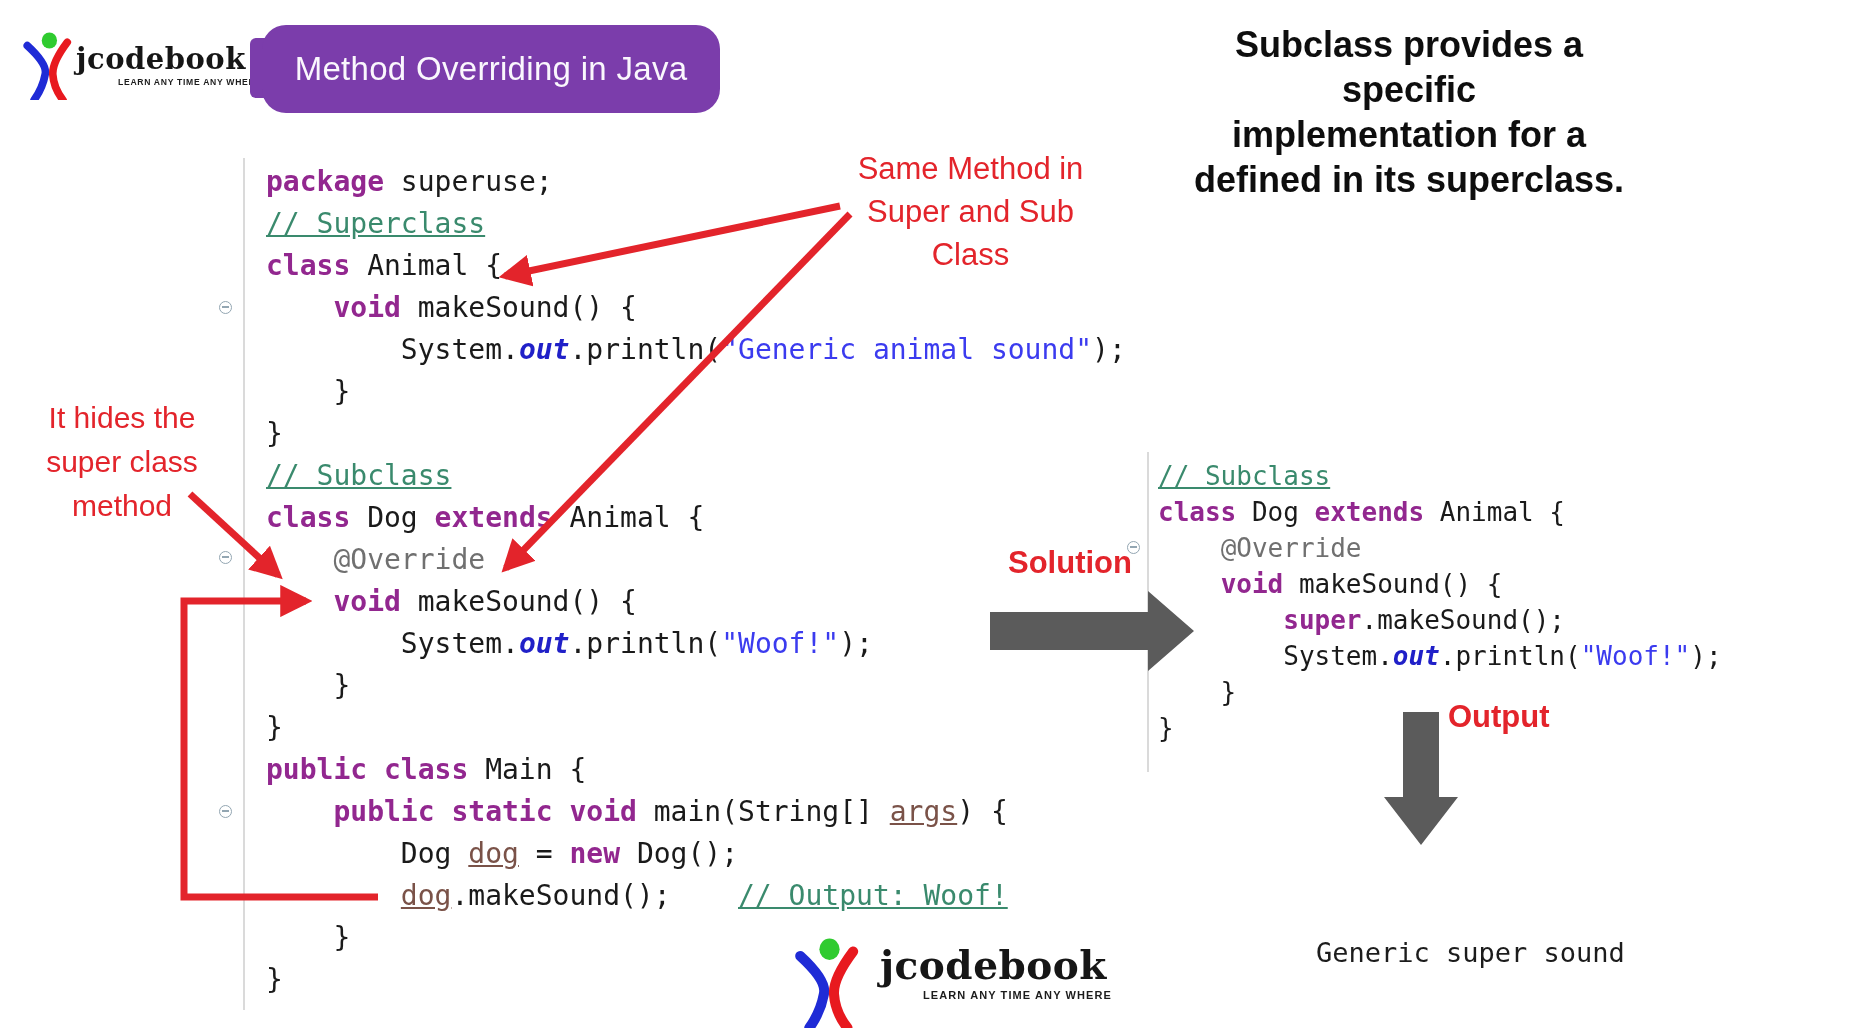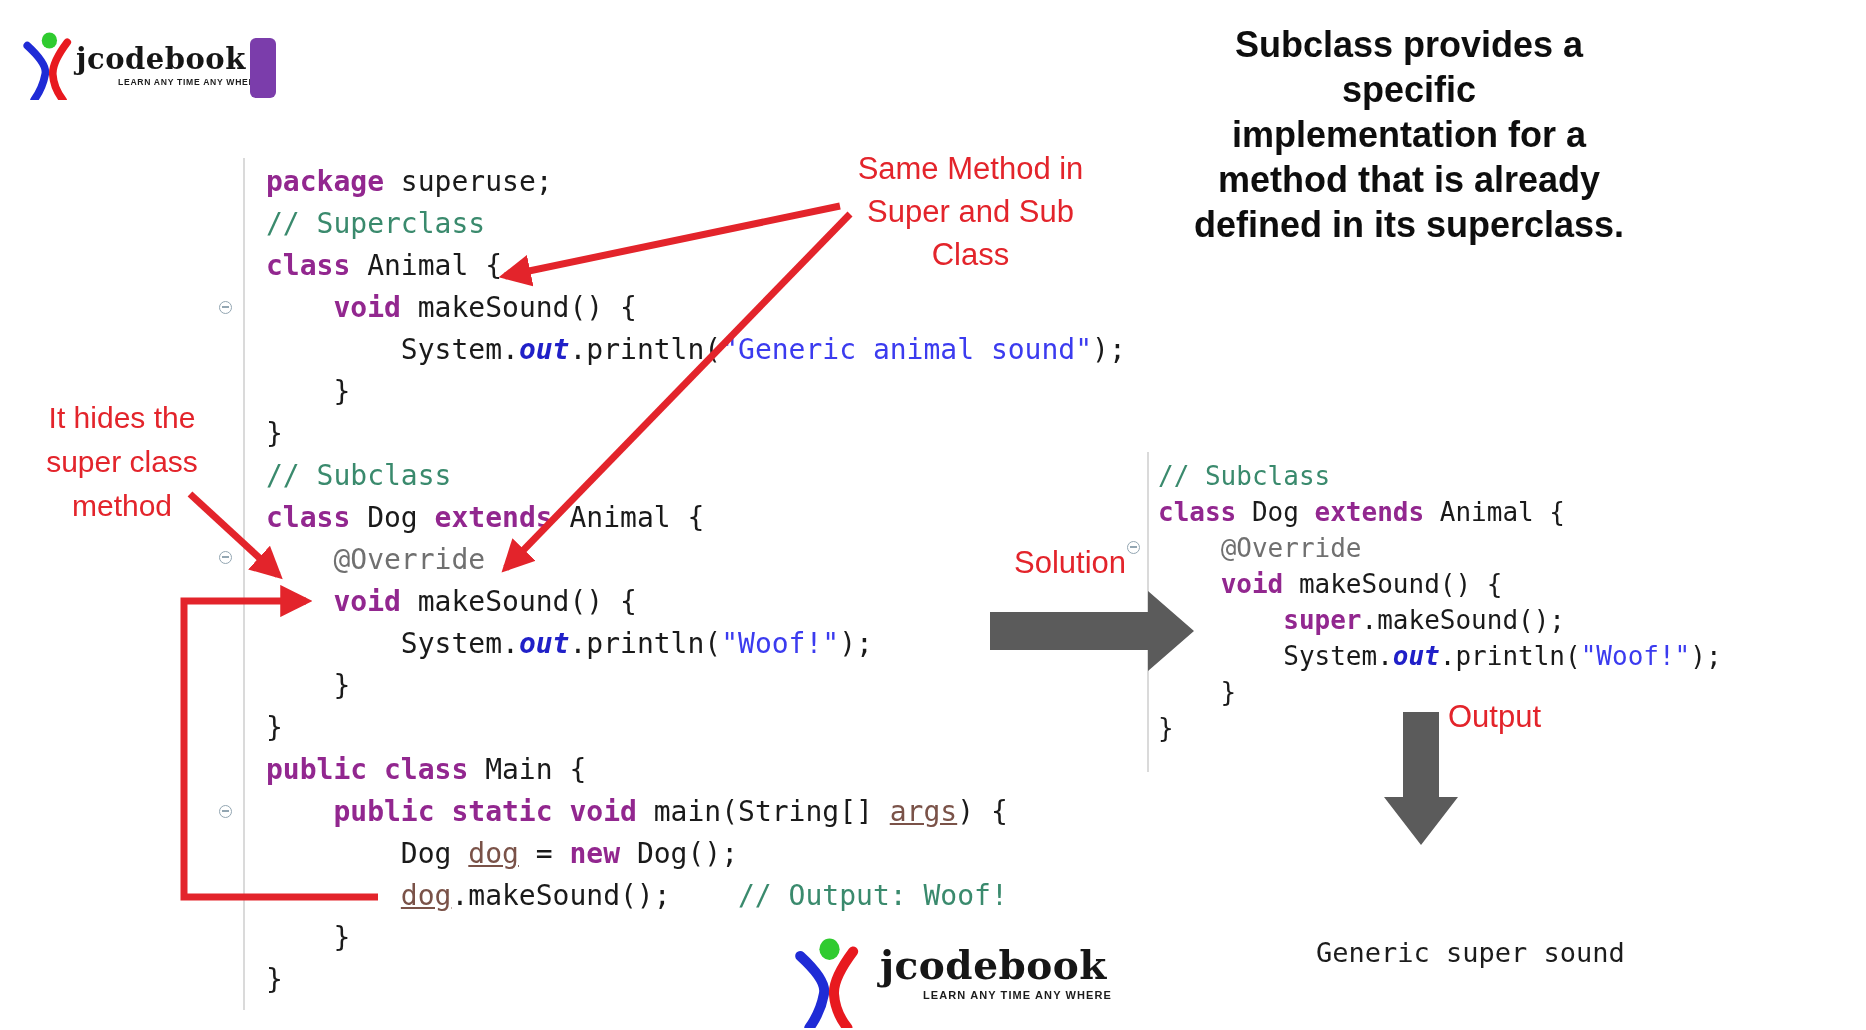--- a/index.html
+++ b/index.html
@@ -24,31 +24,31 @@
   #title-tab{position:absolute;left:250px;top:38px;width:26px;height:60px;background:var(--purple);border-radius:6px;}
   #title-box .title{color:#faf7fd;font-size:33px;font-weight:500;letter-spacing:.3px;}
 
   #definition{position:absolute;left:1178px;top:22px;width:462px;text-align:center;
               font-size:36px;font-weight:700;color:#0e0e0e;line-height:45px;}
 
   
   .callout{position:absolute;color:var(--red);text-align:center;font-weight:500;}
   #callout-same{left:843px;top:147px;width:255px;font-size:31px;line-height:43px;}
   #callout-hides{left:22px;top:396px;width:200px;font-size:30px;line-height:44px;}
-  .flow-label{position:absolute;color:var(--red);font-weight:400;font-size:31px;}
+  .flow-label{position:absolute;color:var(--red);font-weight:700;font-size:31px;}
   #solution-label{left:990px;top:545px;width:160px;text-align:center;}
   #output-label{left:1448px;top:699px;}
 
   
   .codeblock{position:absolute;font-family:"DejaVu Sans Mono",monospace;color:#1a1a1a;white-space:pre;}
   #code-main{left:266px;top:161px;font-size:28px;line-height:42px;}
   #code-solution{left:1158px;top:458px;font-size:26px;line-height:36px;}
   .code-line{white-space:pre;}
   .tk-kw{color:var(--kw);font-weight:700;}
-  .tk-cm{color:var(--cm);}
+  .tk-cm{color:var(--cm);text-decoration:underline;}
   .tk-str{color:var(--str);}
   .tk-fld{color:var(--fld);font-weight:700;font-style:italic;}
   .tk-ann{color:var(--ann);}
   .tk-var{color:var(--var);text-decoration:underline;}
   .tk-pl{color:#1a1a1a;}
 
   .vline{position:absolute;width:2px;background:#dadada;}
   #vline-main{left:243px;top:158px;height:852px;}
   #vline-solution{left:1147px;top:452px;height:320px;}
 
@@ -73,25 +73,27 @@
     <svg width="52" height="68" viewBox="0 0 60 80">
       <path d="M8,16 Q32,38 29,50 Q26,66 16,80" stroke="#1f2bd6" stroke-width="9" fill="none" stroke-linecap="round"></path>
       <path d="M55,12 Q37,36 38,50 Q39,66 50,80" stroke="#e8191f" stroke-width="9" fill="none" stroke-linecap="round"></path>
       <ellipse cx="34" cy="10" rx="9" ry="9.5" fill="#2fcb2f"></ellipse>
     </svg>
     <div class="wordmark">jcodebook</div>
     <div class="tagline">LEARN ANY TIME ANY WHERE</div>
   </div>
 
   <div id="title-tab"></div>
+  <div id="title-box">
+    <span class="title">Method Overriding in Java</span>
+  </div>
 
   <div id="definition">
     <div>Subclass provides a specific</div>
     <div>implementation for a</div>
-    <div>method that is already</div>
     <div>defined in its superclass.</div>
   </div>
 
   <div class="callout" id="callout-hides">
     <div>It hides the</div>
     <div>super class</div>
     <div>method</div>
   </div>
   <div class="callout" id="callout-same">
     <div>Same Method in</div>

